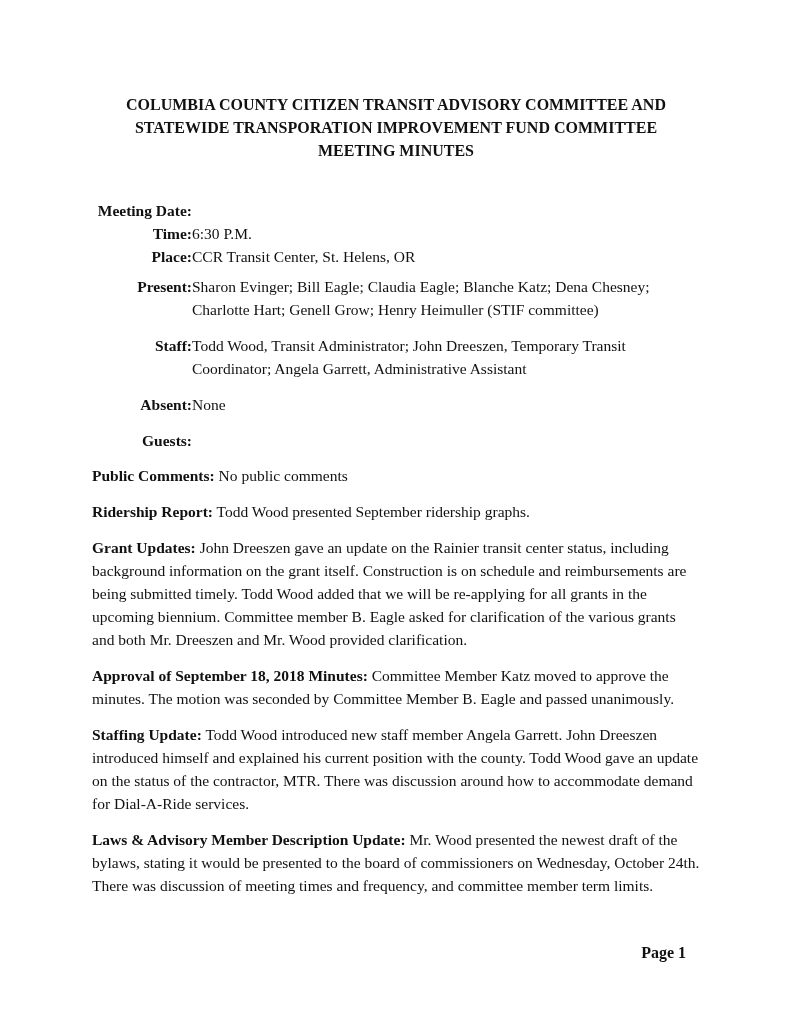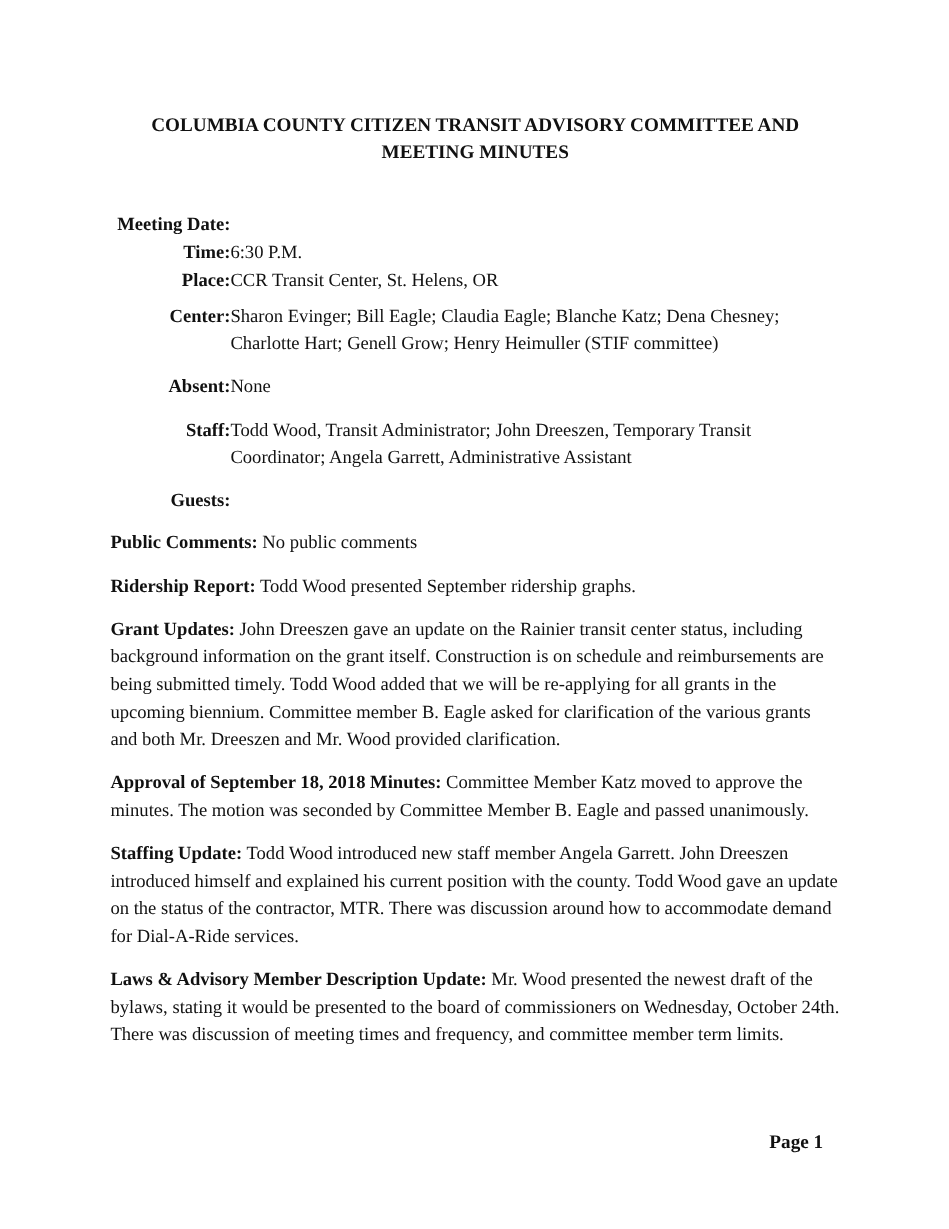--- a/index.html
+++ b/index.html
@@ -61,46 +61,47 @@
     font-size: 16px;
   }
 </style>
 </head>
 <body>
 
 <div class="page">
 
   <header class="doc-title">
     <div>COLUMBIA COUNTY CITIZEN TRANSIT ADVISORY COMMITTEE AND</div>
+    <div>STATEWIDE TRANSPORATION IMPROVEMENT FUND COMMITTEE</div>
     <div>MEETING MINUTES</div>
   </header>
 
   <section class="details">
     <div class="detail-row">
       <span class="label">Meeting Date:</span>
     </div>
     <div class="detail-row">
       <span class="label">Time:</span>
       <span class="value">6:30 P.M.</span>
     </div>
     <div class="detail-row">
       <span class="label">Place:</span>
       <span class="value">CCR Transit Center, St. Helens, OR</span>
     </div>
     <div class="detail-row gap-sm">
-      <span class="label">Center:</span>
+      <span class="label">Present:</span>
       <span class="value">Sharon Evinger; Bill Eagle; Claudia Eagle; Blanche Katz; Dena Chesney; Charlotte Hart; Genell Grow; Henry Heimuller (STIF committee)</span>
+    </div>
+    <div class="detail-row gap-md">
+      <span class="label">Staff:</span>
+      <span class="value">Todd Wood, Transit Administrator; John Dreeszen, Temporary Transit Coordinator; Angela Garrett, Administrative Assistant</span>
     </div>
     <div class="detail-row gap-md">
       <span class="label">Absent:</span>
       <span class="value">None</span>
-    </div>
-    <div class="detail-row gap-md">
-      <span class="label">Staff:</span>
-      <span class="value">Todd Wood, Transit Administrator; John Dreeszen, Temporary Transit Coordinator; Angela Garrett, Administrative Assistant</span>
     </div>
     <div class="detail-row gap-md">
       <span class="label">Guests:</span>
     </div>
   </section>
 
   <section class="paragraphs">
     <p class="para">
       <span class="lead">Public Comments:</span><span> No public comments</span>
     </p>

